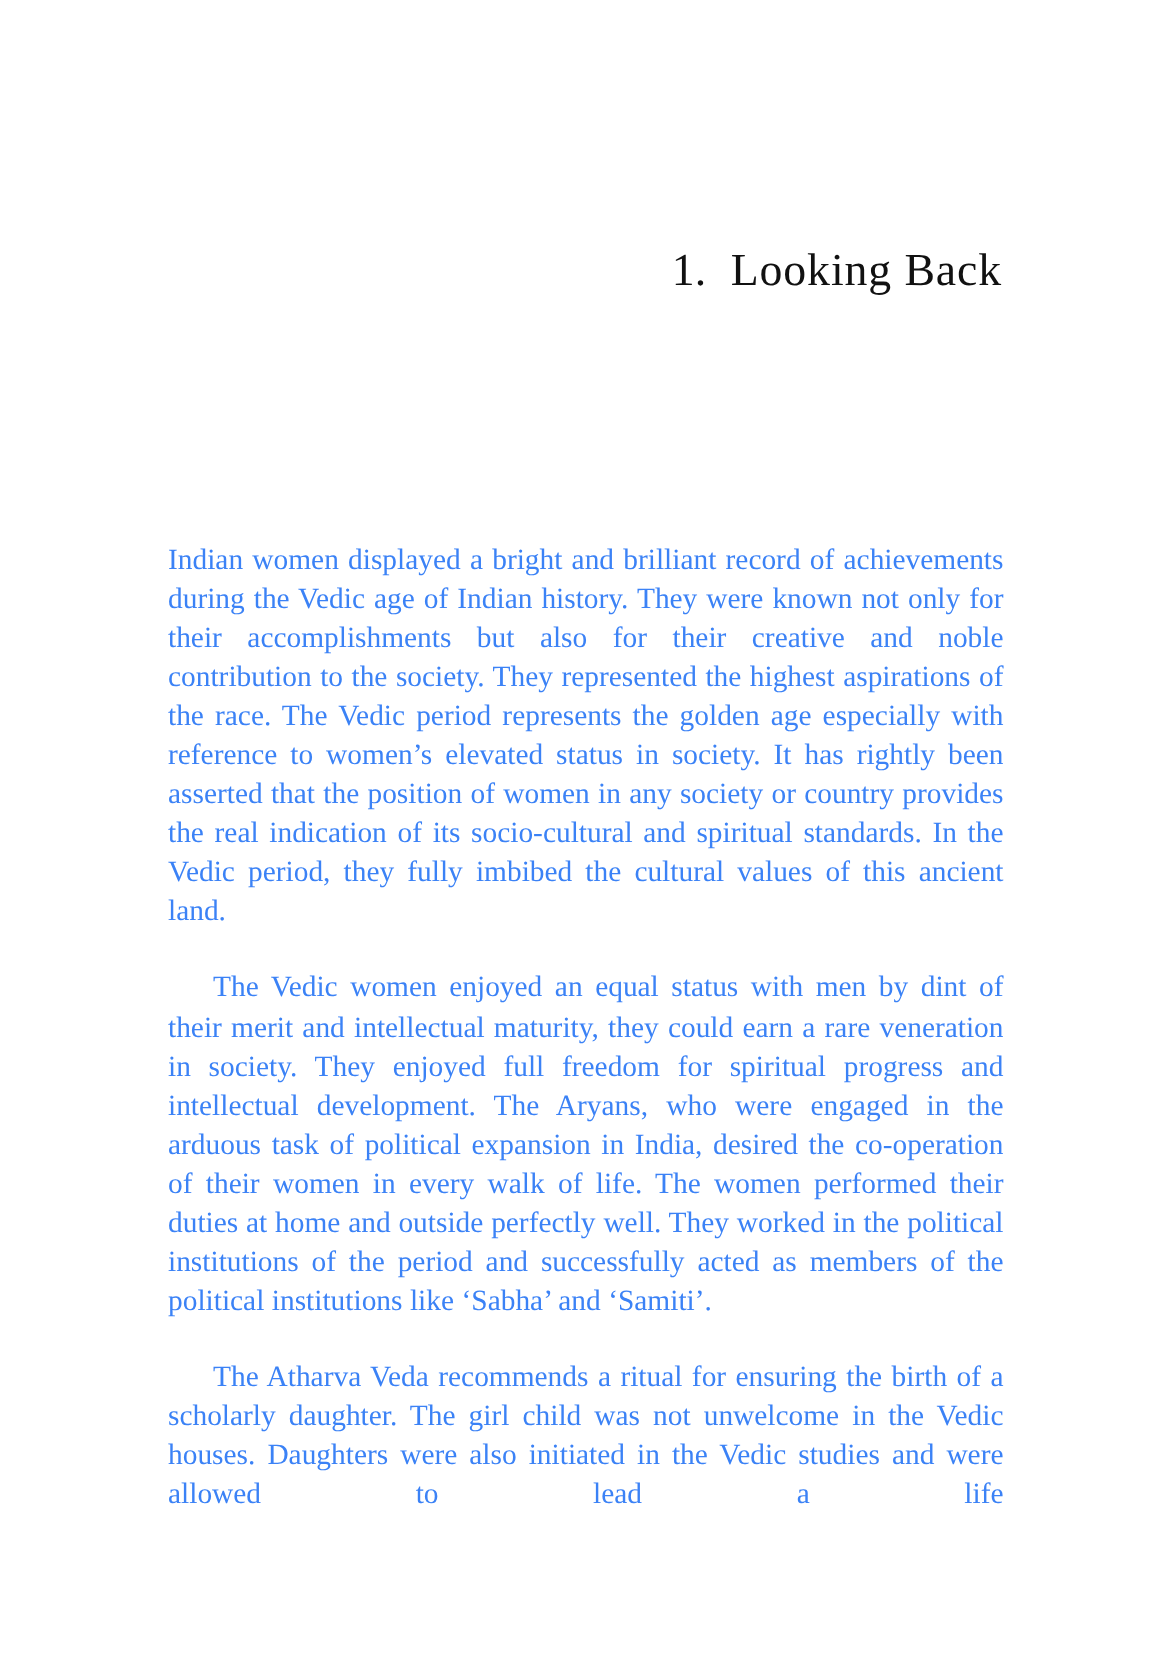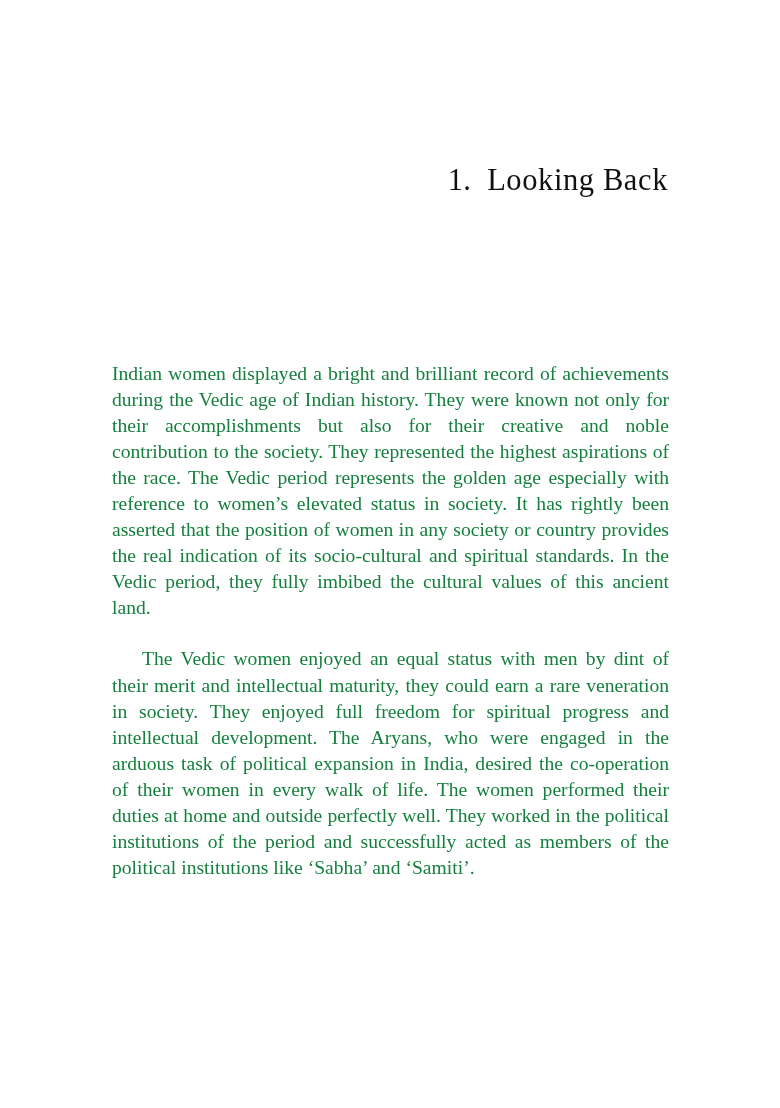--- a/index.html
+++ b/index.html
@@ -47,21 +47,21 @@
     left: 112px;
     top: 361px;
     width: 557px;
   }
   .para {
     margin: 0;
     font-size: 19.6px;
     line-height: 26.05px;
     text-align: justify;
     text-justify: inter-word;
-    color: #15803d;
+    color: #3b82f6;
     -webkit-hyphens: none;
     hyphens: none;
     word-spacing: 0.1px;
   }
   .para.indented {
     text-indent: 30px;
     margin-top: 25px;
   }
   
   .para.continues {
@@ -73,15 +73,16 @@
 
 <div class="page">
 
   <h1 class="chapter-heading">
     <span class="chap-num">1.</span><span>&nbsp; </span><span class="chap-title">Looking Back</span>
   </h1>
 
   <div class="body-block">
     <p class="para">Indian women displayed a bright and brilliant record of achievements during the Vedic age of Indian history. They were known not only for their accomplishments but also for their creative and noble contribution to the society. They represented the highest aspirations of the race. The Vedic period represents the golden age especially with reference to women’s elevated status in society. It has rightly been asserted that the position of women in any society or country provides the real indication of its socio-cultural and spiritual standards. In the Vedic period, they fully imbibed the cultural values of this ancient land.</p>
     <p class="para indented">The Vedic women enjoyed an equal status with men by dint of their merit and intellectual maturity, they could earn a rare veneration in society. They enjoyed full freedom for spiritual progress and intellectual development. The Aryans, who were engaged in the arduous task of political expansion in India, desired the co-operation of their women in every walk of life. The women performed their duties at home and outside perfectly well. They worked in the political institutions of the period and successfully acted as members of the political institutions like ‘Sabha’ and ‘Samiti’.</p>
+    <p class="para indented continues">The Atharva Veda recommends a ritual for ensuring the birth of a scholarly daughter. The girl child was not unwelcome in the Vedic houses. Daughters were also initiated in the Vedic studies and were allowed to lead a life</p>
   </div>
 
 </div>
 
 </body></html>

